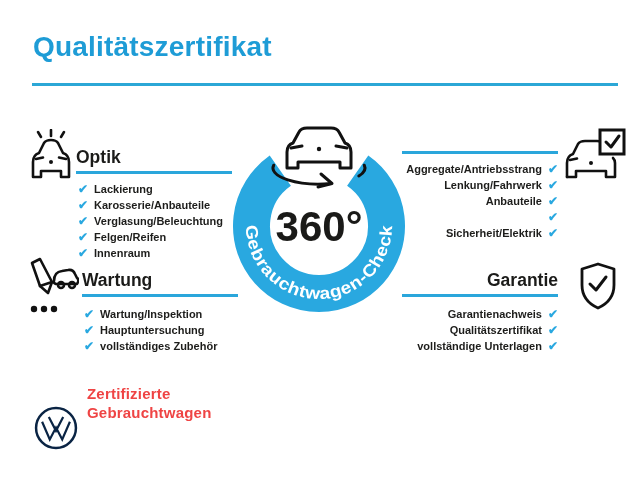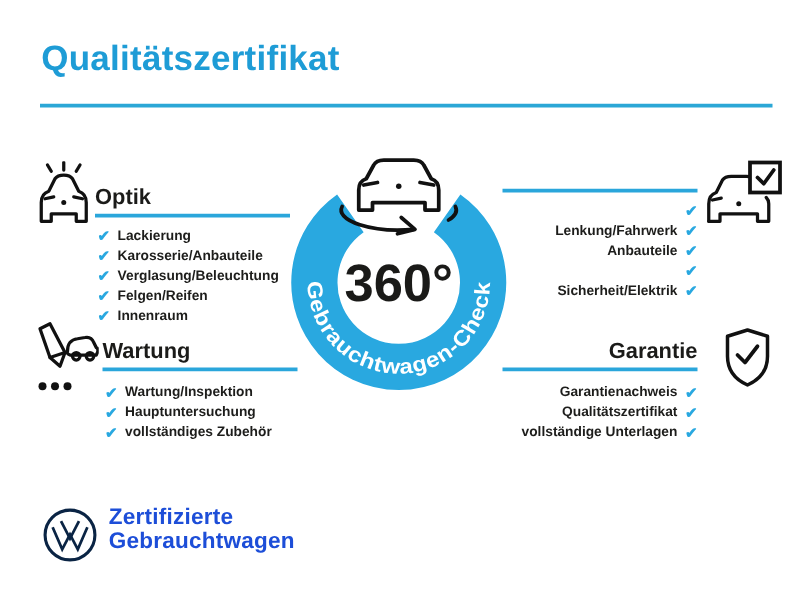--- a/index.html
+++ b/index.html
@@ -34,22 +34,22 @@
   .icon{position:absolute;}
   .ic-optik{left:26px;top:129px;}
   .ic-technik{left:560px;top:127px;}
   .ic-wartung{left:23px;top:255px;}
   .ic-garantie{left:576px;top:261px;}
   
   .badge{position:absolute;left:209px;top:116px;width:220px;height:220px;}
   
   .vw-logo{position:absolute;left:33px;top:405px;}
   .footer-text{
-    position:absolute;left:87px;top:404px;
-    font-size:18px;font-weight:700;color:#1d4ed8;line-height:19px;letter-spacing:.2px;
+    position:absolute;left:87px;top:384px;
+    font-size:15px;font-weight:700;color:#ef4444;line-height:19px;letter-spacing:.2px;
   }
 </style>
 </head>
 <body>
 
 <div id="canvas">
 
   <h1 class="page-title">Qualitätszertifikat</h1>
   <div class="top-rule"></div>
 
@@ -100,20 +100,21 @@
     </g>
     <circle cx="31" cy="36" r="2" fill="#111"></circle>
     <rect x="40" y="3" width="24" height="24" fill="#fff" stroke="#111" stroke-width="3"></rect>
     <path d="M46,15 L51,20 L59,9" stroke="#111" stroke-width="3" fill="none" stroke-linecap="round" stroke-linejoin="round"></path>
   </svg>
 
   <div class="section right sec-technik">
     <div class="sec-rule"></div>
     <ul class="right">
         <li>
+          <span class="lab">Aggregate/Antriebsstrang</span>
           <span class="chk">✔</span>
         </li>
         <li>
           <span class="lab">Lenkung/Fahrwerk</span>
           <span class="chk">✔</span>
         </li>
         <li>
           <span class="lab">Anbauteile</span>
           <span class="chk">✔</span>
         </li>

